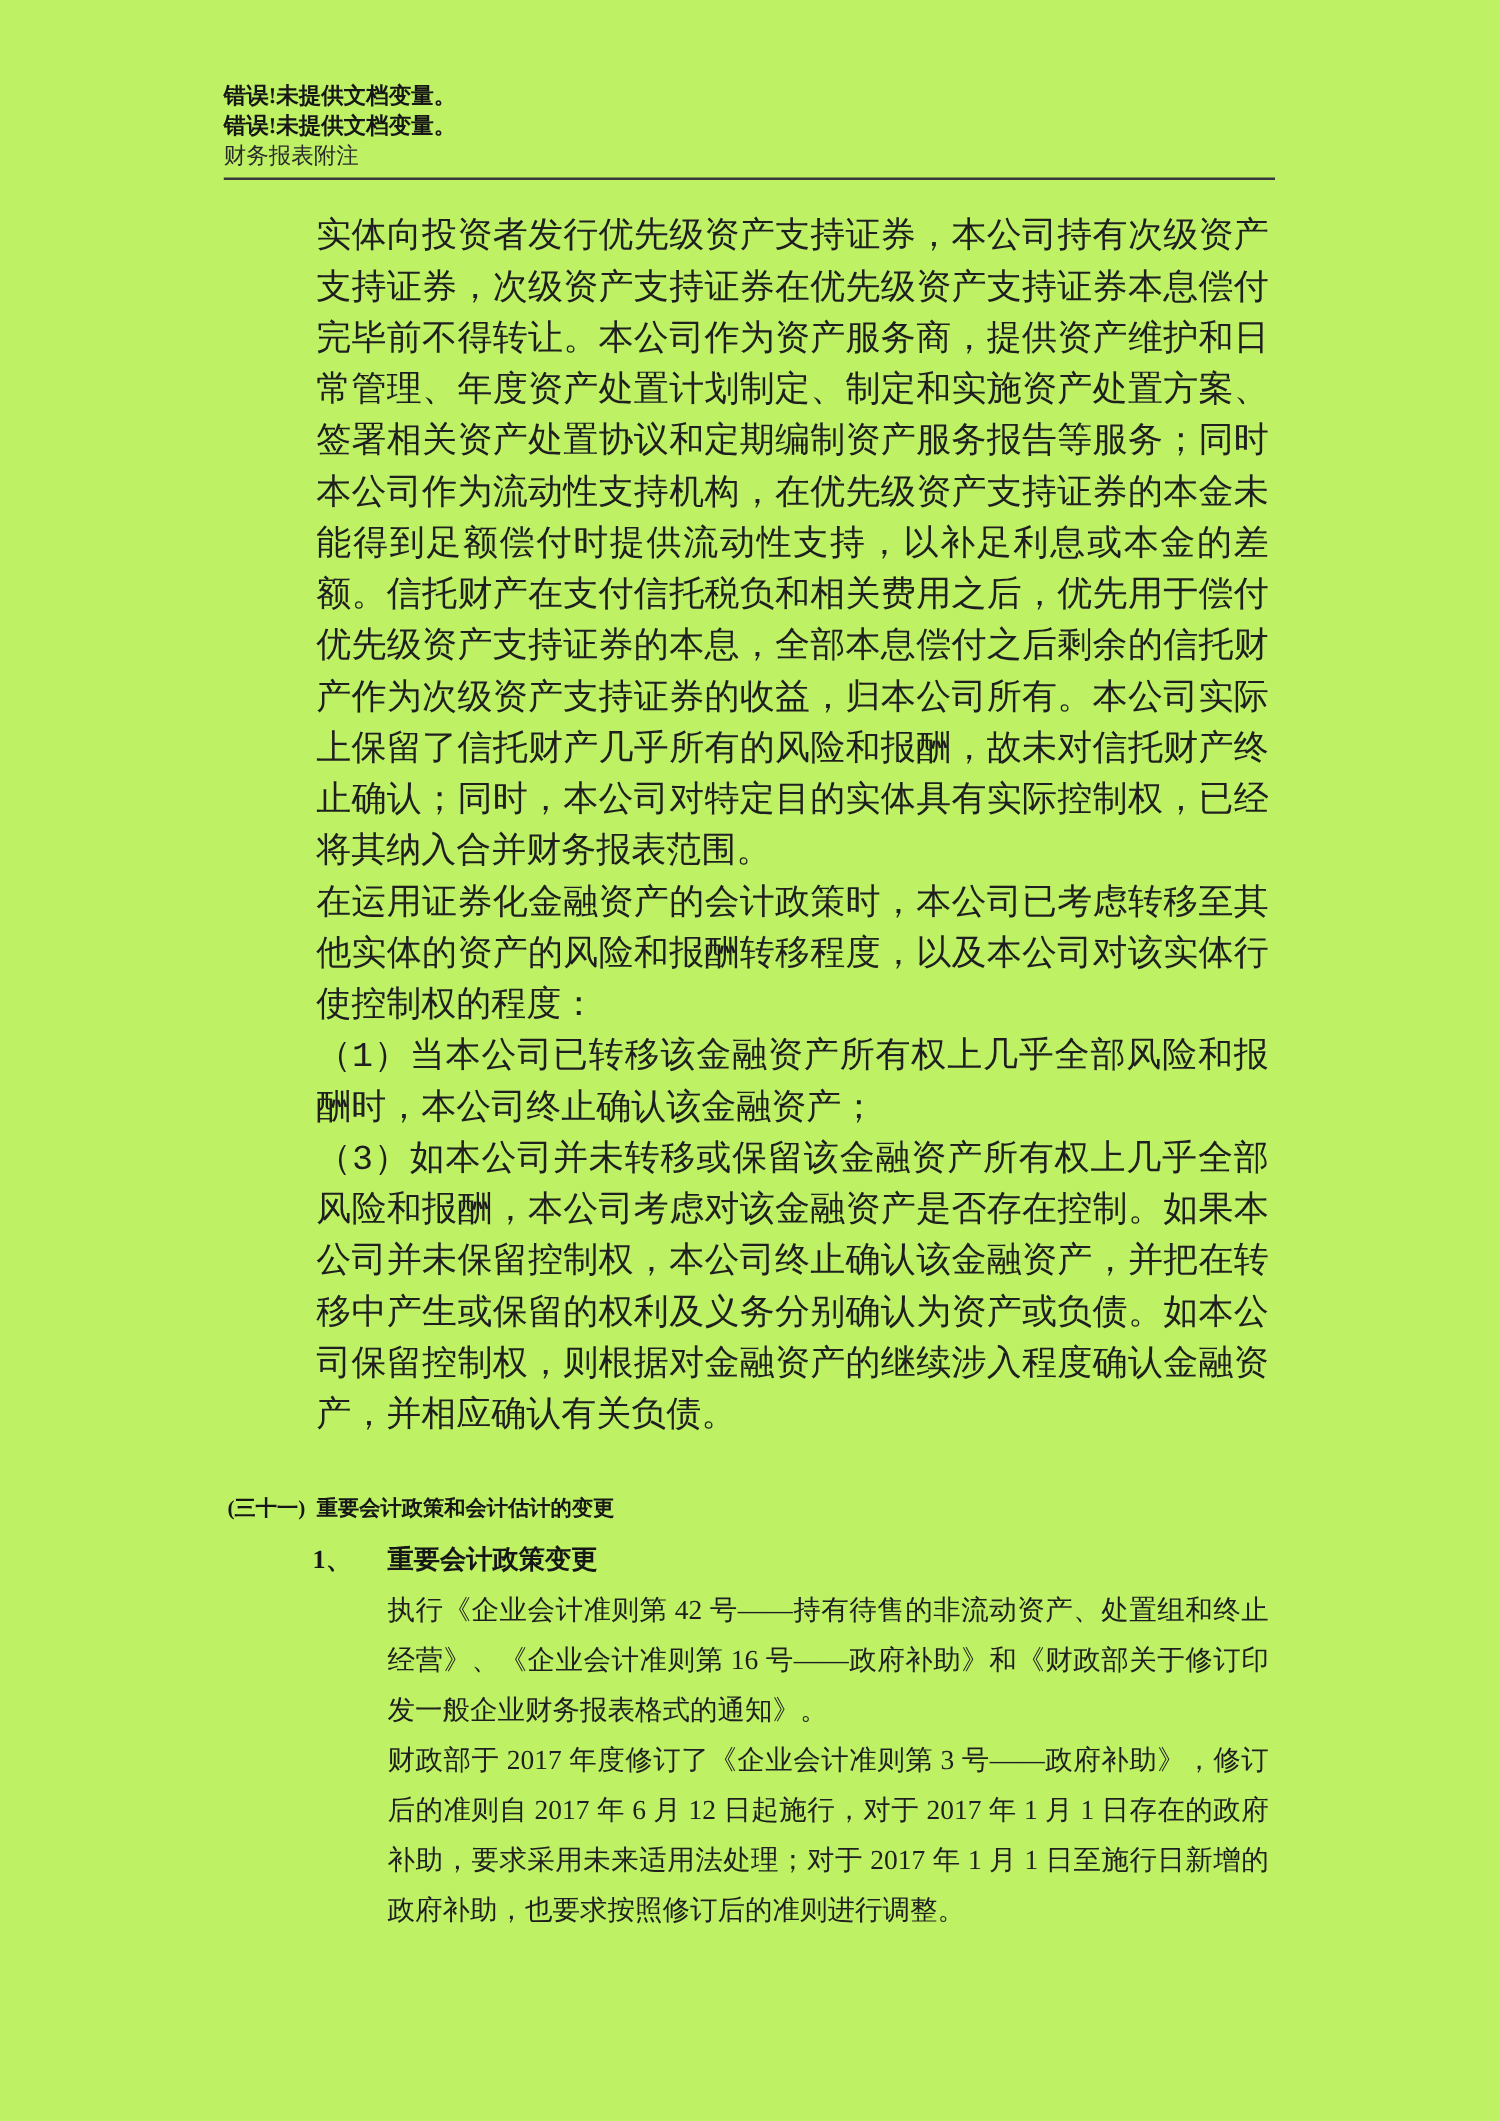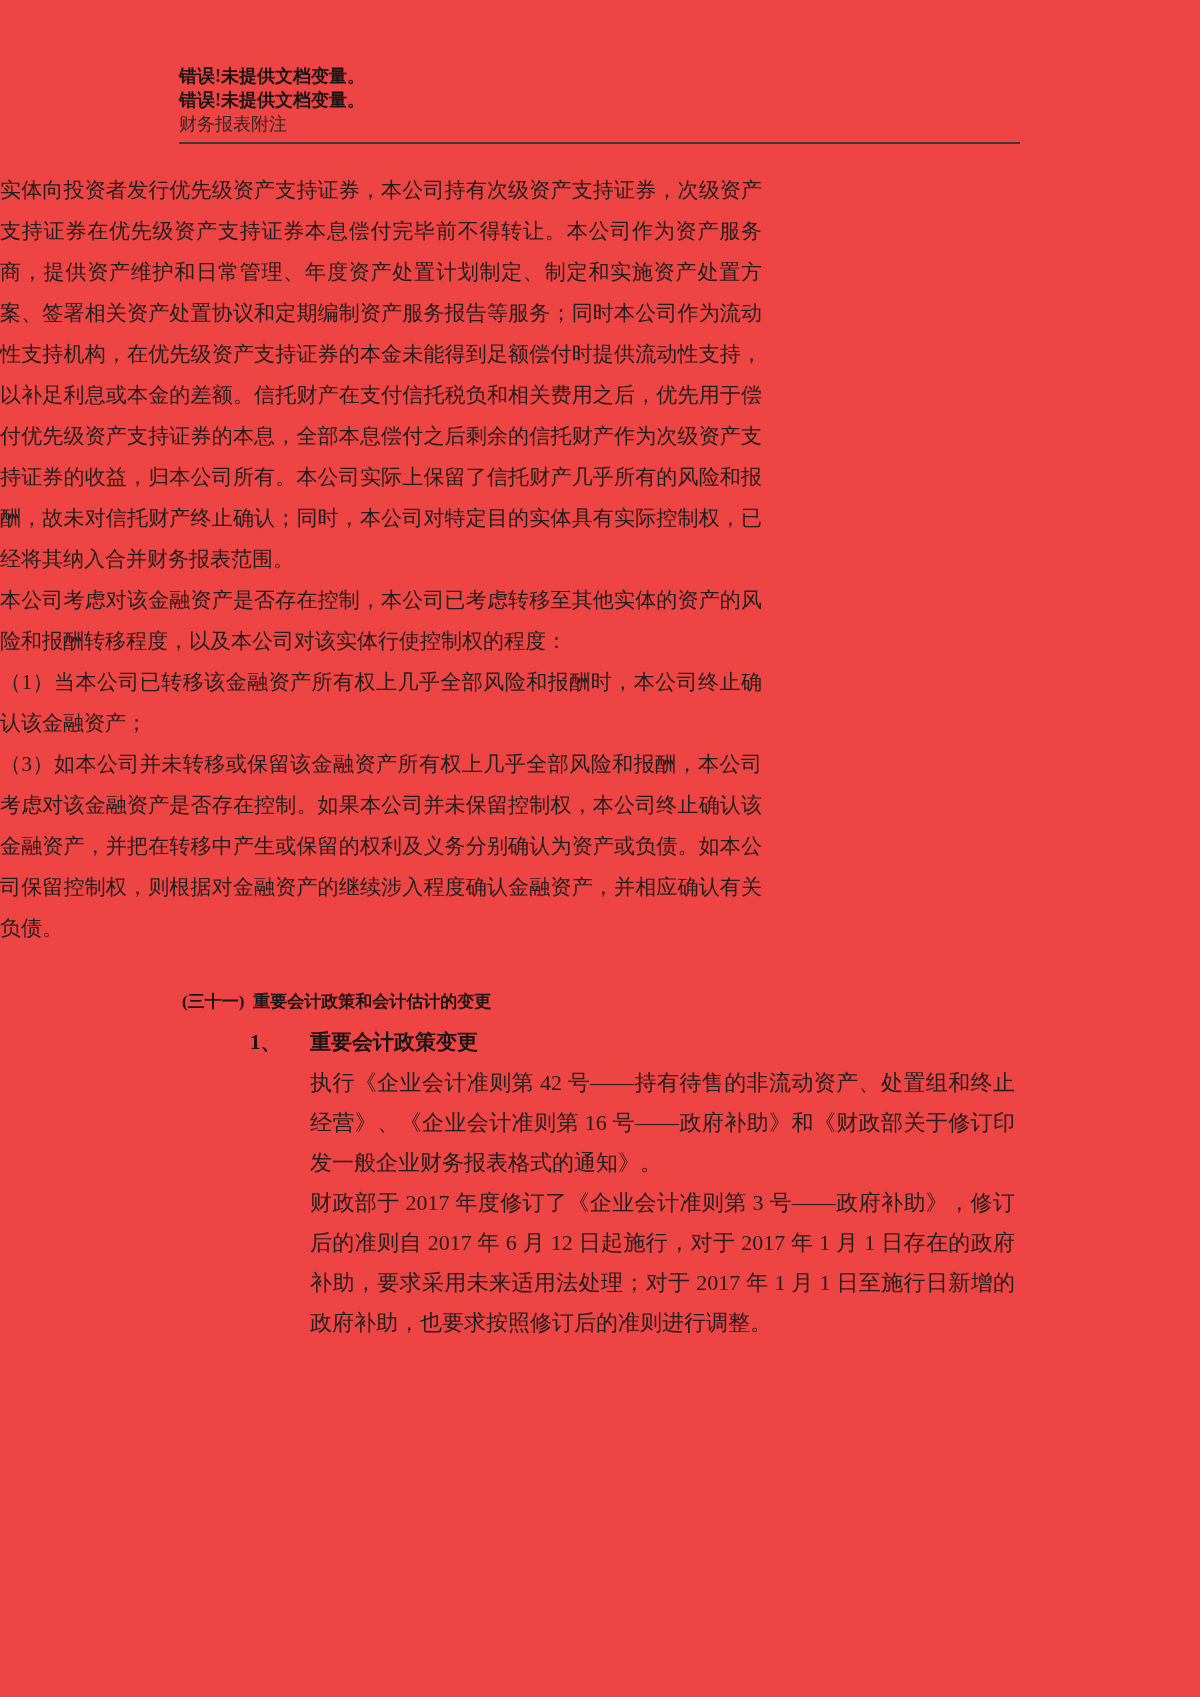--- a/index.html
+++ b/index.html
@@ -4,21 +4,21 @@
 <style>
   html, body {
     margin: 0;
     padding: 0;
     background: #ffffff;
   }
   .page {
     position: relative;
     width: 1200px;
     height: 1697px;
-    background: #ef4444;
+    background: #bef264;
     font-family: "Liberation Serif", "DejaVu Serif", serif;
     color: #1f1f1f;
     overflow: hidden;
   }
   .header {
     padding-top: 64px;
     margin-left: 179px;
     font-size: 18px;
     line-height: 24px;
   }
@@ -33,24 +33,26 @@
   .header-rule {
     margin-left: 179px;
     margin-top: 6px;
     width: 841px;
     border: 0;
     border-top: 2px solid #3a3a3a;
     height: 0;
   }
   .body-block {
     margin-top: 26px;
+    margin-left: 253px;
     width: 762px;
-    font-size: 21px;
+    font-size: 28px;
     line-height: 41px;
     text-align: justify;
+    font-family: Liberation Mono, monospace;
   }
   .body-block p {
     margin: 0;
     padding: 0;
   }
   .section-heading {
     margin-top: 32px;
     margin-left: 182px;
     font-size: 17px;
     line-height: 41px;
@@ -91,21 +93,21 @@
 
   <div class="header">
     <div class="hline-bold">错误!未提供文档变量。</div>
     <div class="hline-bold">错误!未提供文档变量。</div>
     <div class="hline-normal">财务报表附注</div>
   </div>
   <div class="header-rule"></div>
 
   <div class="body-block">
     <p>实体向投资者发行优先级资产支持证券，本公司持有次级资产支持证券，次级资产支持证券在优先级资产支持证券本息偿付完毕前不得转让。本公司作为资产服务商，提供资产维护和日常管理、年度资产处置计划制定、制定和实施资产处置方案、签署相关资产处置协议和定期编制资产服务报告等服务；同时本公司作为流动性支持机构，在优先级资产支持证券的本金未能得到足额偿付时提供流动性支持，以补足利息或本金的差额。信托财产在支付信托税负和相关费用之后，优先用于偿付优先级资产支持证券的本息，全部本息偿付之后剩余的信托财产作为次级资产支持证券的收益，归本公司所有。本公司实际上保留了信托财产几乎所有的风险和报酬，故未对信托财产终止确认；同时，本公司对特定目的实体具有实际控制权，已经将其纳入合并财务报表范围。</p>
-    <p>本公司考虑对该金融资产是否存在控制，本公司已考虑转移至其他实体的资产的风险和报酬转移程度，以及本公司对该实体行使控制权的程度：</p>
+    <p>在运用证券化金融资产的会计政策时，本公司已考虑转移至其他实体的资产的风险和报酬转移程度，以及本公司对该实体行使控制权的程度：</p>
     <p>（1）当本公司已转移该金融资产所有权上几乎全部风险和报酬时，本公司终止确认该金融资产；</p>
     <p>（3）如本公司并未转移或保留该金融资产所有权上几乎全部风险和报酬，本公司考虑对该金融资产是否存在控制。如果本公司并未保留控制权，本公司终止确认该金融资产，并把在转移中产生或保留的权利及义务分别确认为资产或负债。如本公司保留控制权，则根据对金融资产的继续涉入程度确认金融资产，并相应确认有关负债。</p>
   </div>
 
   <div class="section-heading">
     <span class="sec-num">(三十一)</span><span>重要会计政策和会计估计的变更</span>
   </div>
 
   <div class="sub-heading">
     <span class="sub-num">1、</span>

